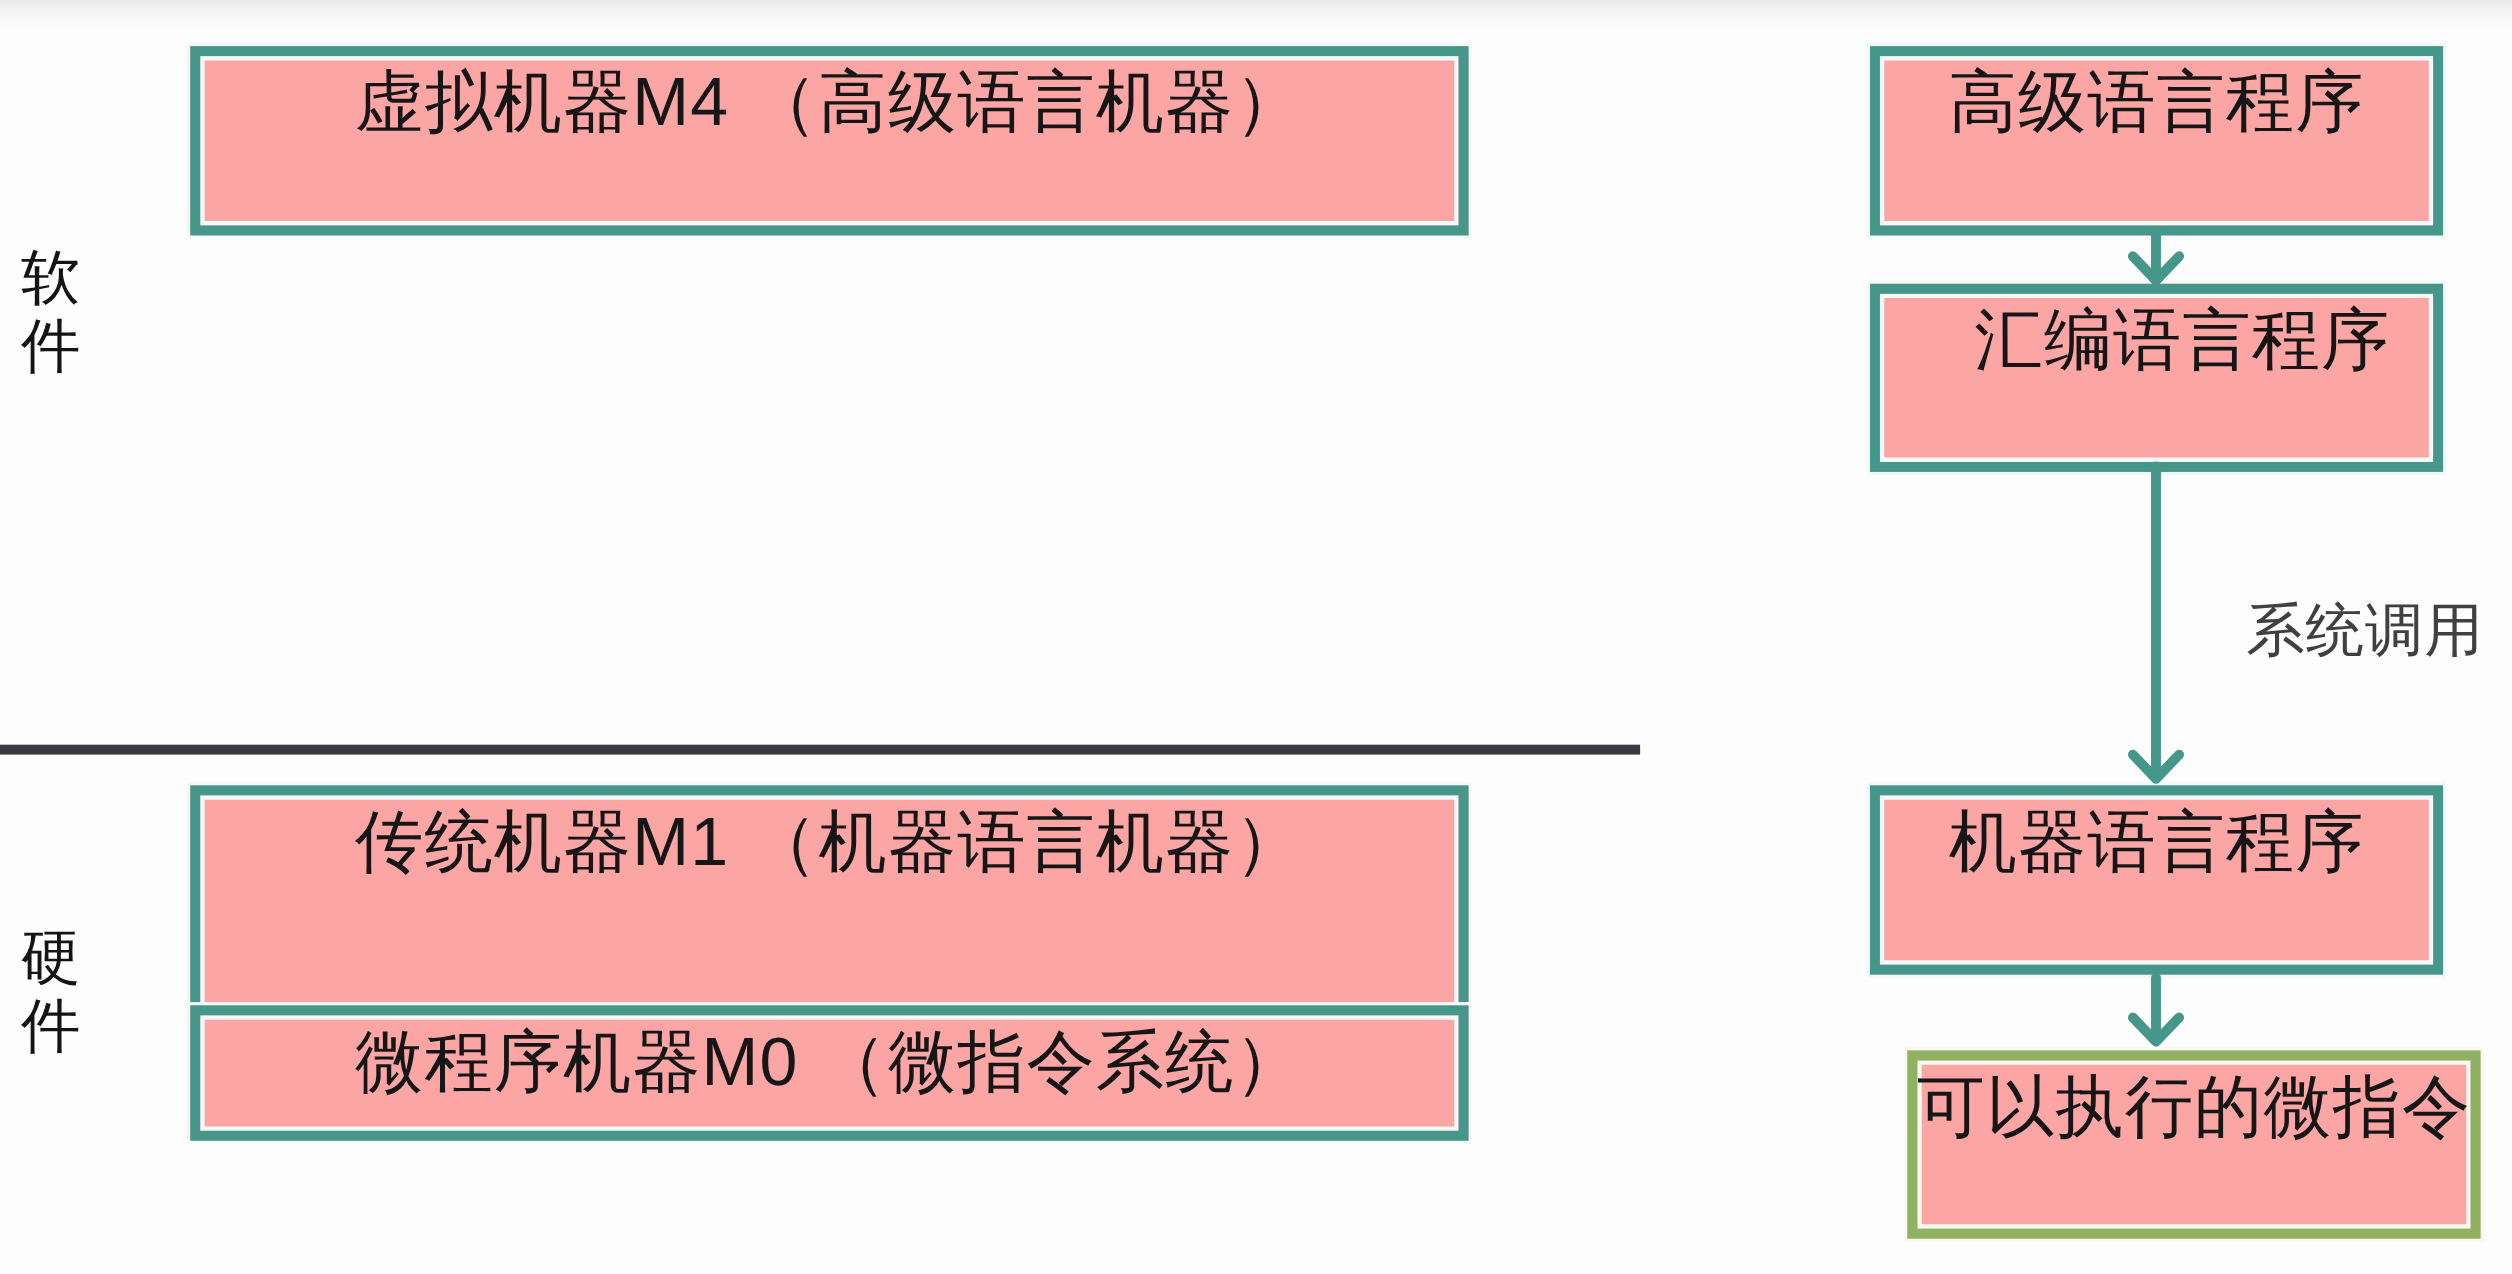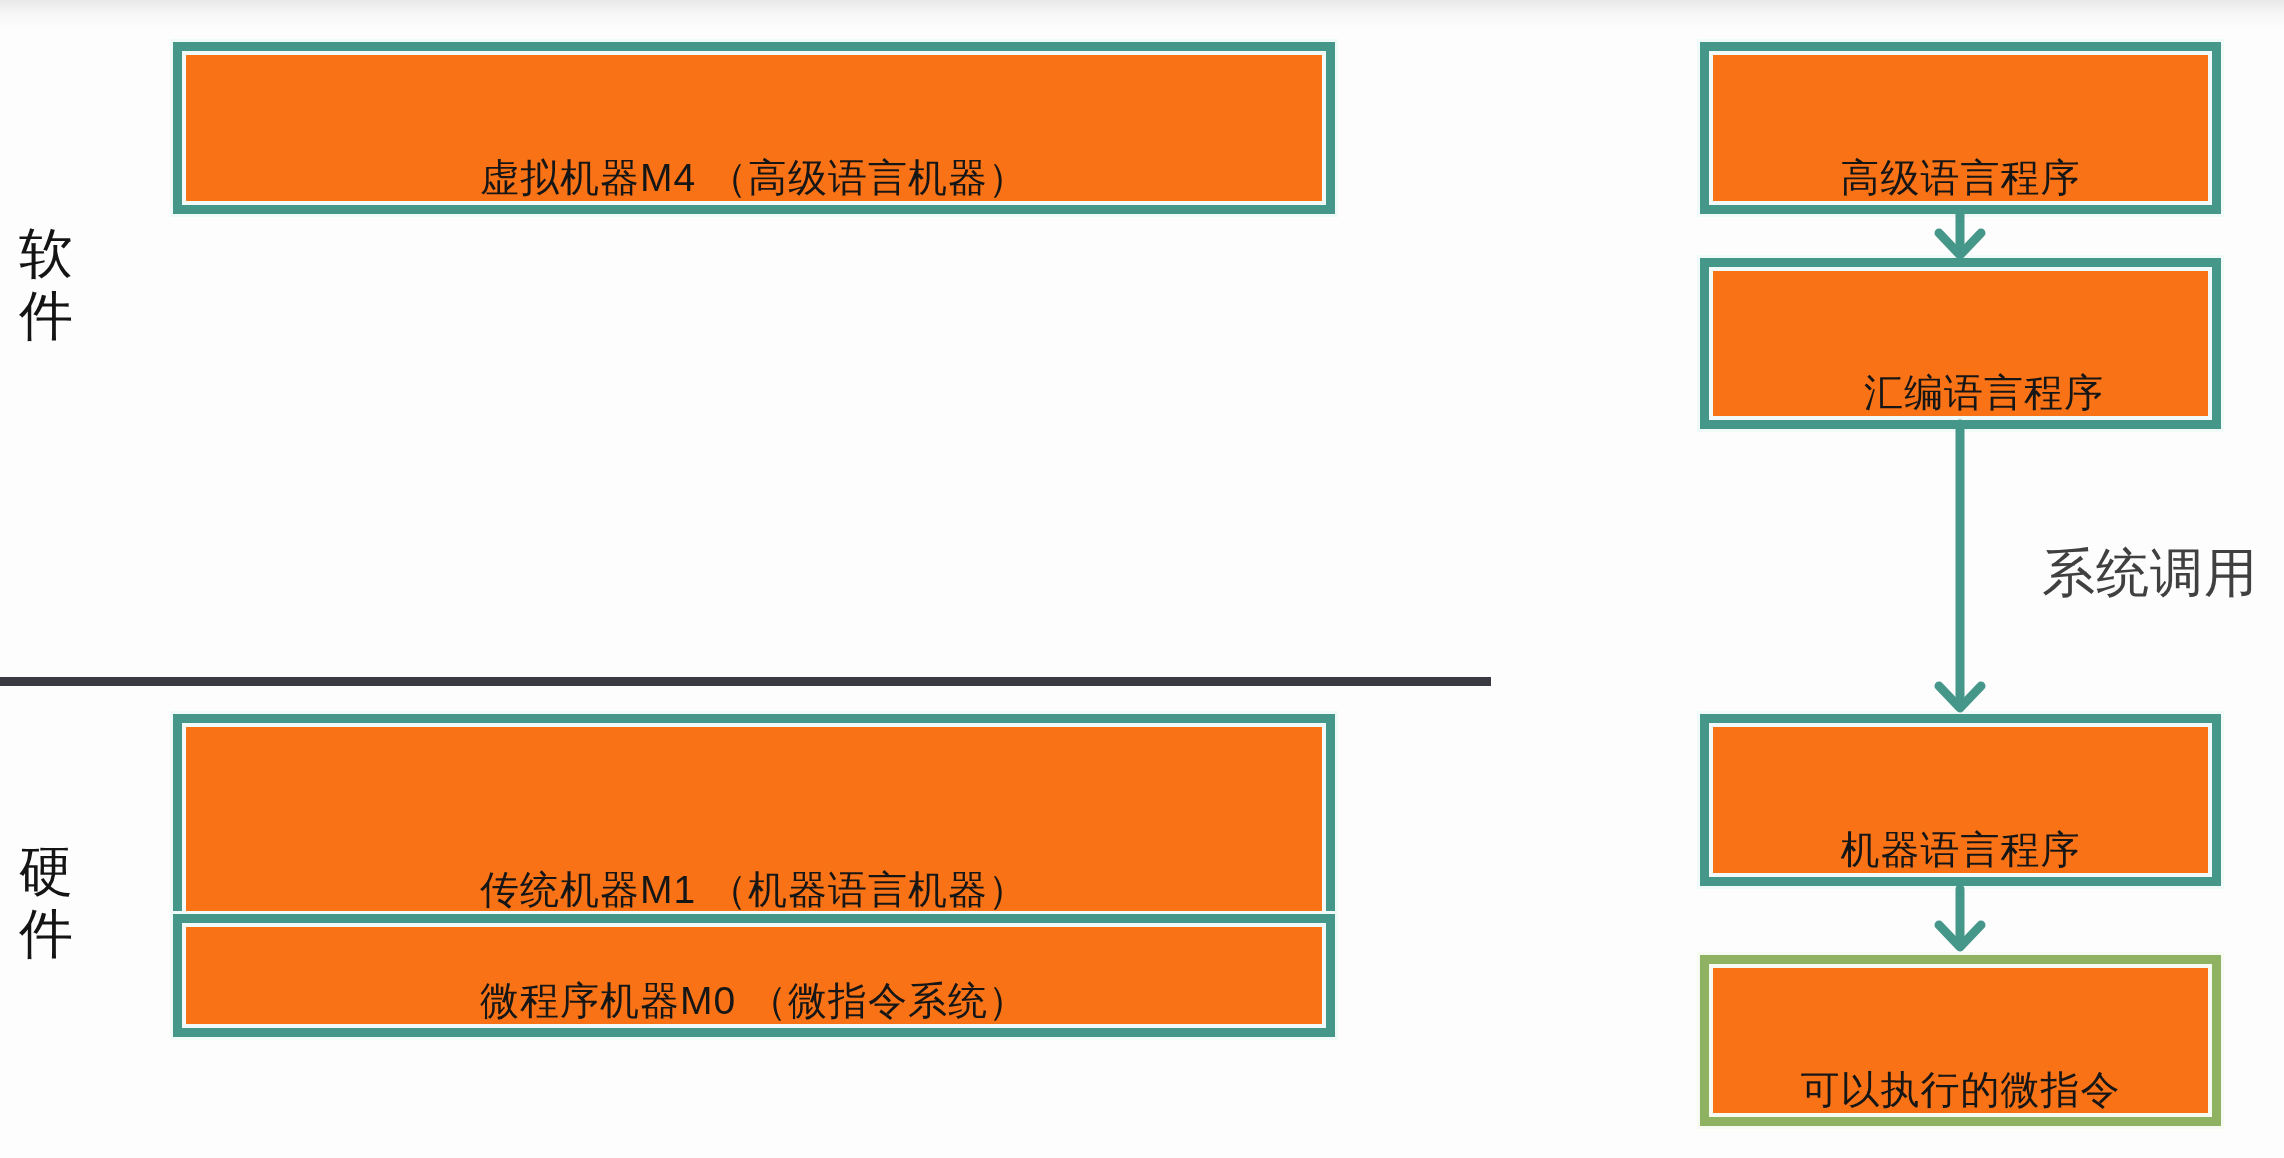--- a/index.html
+++ b/index.html
@@ -31,44 +31,44 @@
     word-break: break-all;
     text-align: center;
     color: #141414;
   }
   .side-label.software { left: 16px; top: 222px; }
   .side-label.hardware { left: 16px; top: 840px; }
 
   .mbox {
     position: absolute;
     box-sizing: border-box;
-    background: #f97316;
+    background: #fca5a5;
     border: 9px solid #45978a;
     box-shadow: inset 0 0 0 4px #f2faf9, 0 0 0 3px #f0faf8;
     display: flex;
-    align-items: flex-end;
+    align-items: flex-start;
     justify-content: center;
-    font-size: 39px;
+    font-size: 62px;
     letter-spacing: 1px;
     white-space: nowrap;
     color: #161616;
   }
   .left-col { left: 173px; width: 1162px; }
   .right-col { left: 1700px; width: 521px; }
 
   .mbox.b-m4 { top: 42px;  height: 172px; }
   .mbox.b-m3 { top: 258px; height: 171px; }
   .mbox.b-m2 { top: 485px; height: 171px; }
   .mbox.b-m1 { top: 714px; height: 212px; }
   .mbox.b-m0 { top: 914px; height: 123px; }
 
   .mbox.r-1 { top: 42px;  height: 172px; font-family: Liberation Mono, monospace; }
   .mbox.r-2 { top: 258px; height: 171px; padding-left: 47px; }
   .mbox.r-3 { top: 714px; height: 172px; }
-  .mbox.r-4 { top: 955px; height: 171px; border-color: #8eb262; box-shadow: inset 0 0 0 4px #f7faf0, 0 0 0 3px #f7faf0; }
+  .mbox.r-4 { top: 955px; height: 171px; border-color: #8eb262; box-shadow: inset 0 0 0 4px #f7faf0, 0 0 0 3px #f7faf0; margin-left: 34px; }
 
   .divider {
     position: absolute;
     left: 0; top: 677px;
     width: 1491px; height: 9px;
     background: #3a3a43;
   }
 
   svg.arrow {
     position: absolute;

